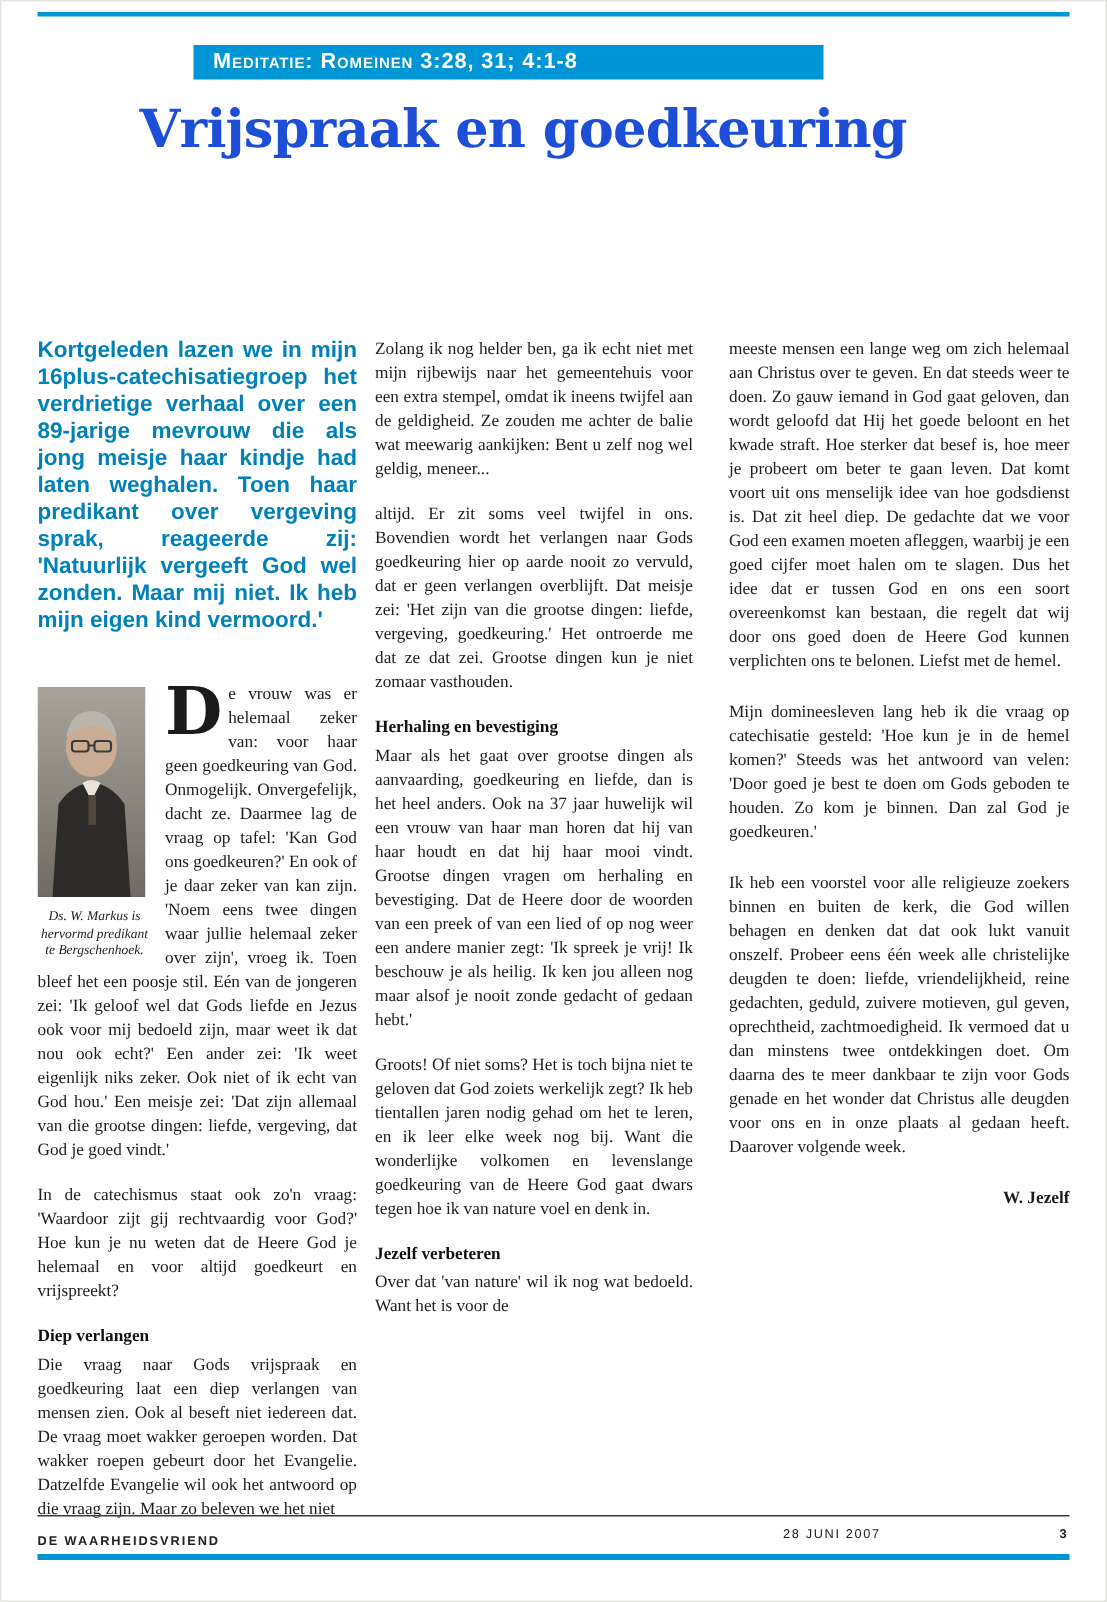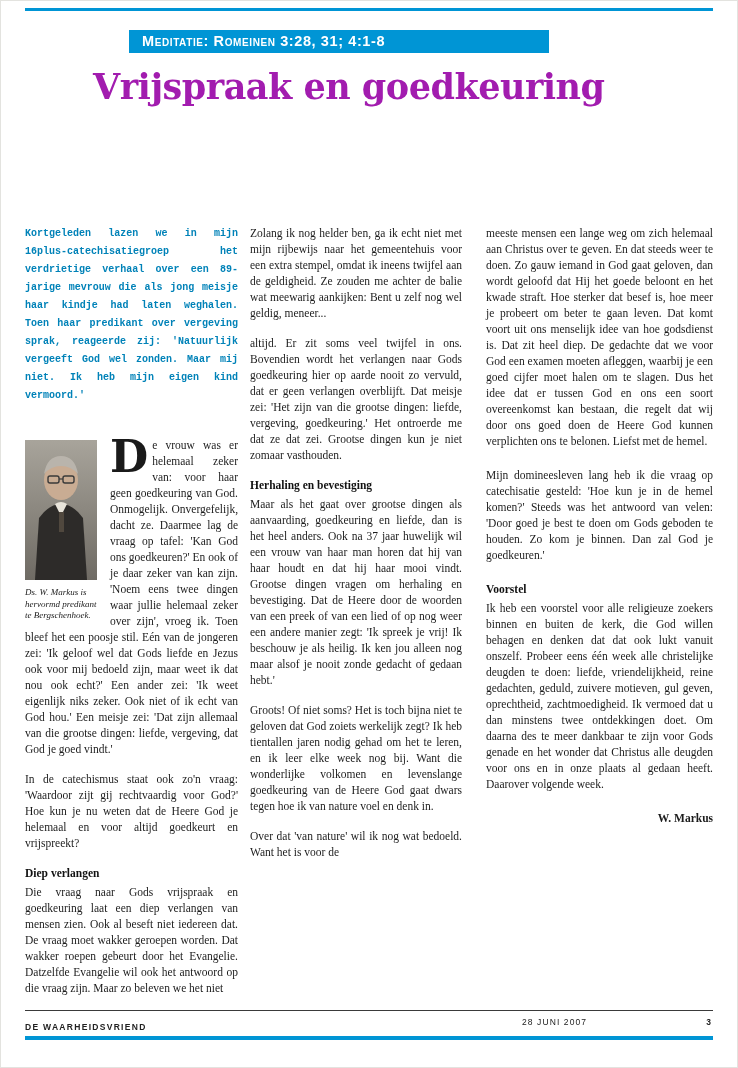--- a/index.html
+++ b/index.html
@@ -11,41 +11,41 @@
   .accent-rule{position:absolute;left:25px;top:8px;width:688px;height:3px;}
   .kicker-badge{
     position:absolute;left:95px;top:30px;width:420px;height:23px;
     color:#ffffff;font-family:"Liberation Sans",sans-serif;
     font-variant:small-caps;font-weight:700;font-size:14.5px;line-height:23px;
     letter-spacing:.6px;padding-left:13px;box-sizing:border-box;margin-left:34px;
   }
   .page-title{
     position:absolute;left:93px;top:66px;width:600px;
     font-family:"DejaVu Serif",serif;font-weight:700;font-size:35px;
-    letter-spacing:-.5px;color:#a21caf;
+    letter-spacing:-.5px;color:#1d4ed8;
   }
   .page-subtitle{
     position:absolute;left:95px;top:126px;width:530px;
     font-family:"DejaVu Serif",serif;font-style:italic;font-size:18px;
     line-height:27px;
   }
   .col{position:absolute;top:225px;font-size:11.5px;line-height:16px;text-align:justify;hyphens:auto;-webkit-hyphens:auto;}
   .col-a{left:25px;width:213px;}
   .col-b{left:250px;width:212px;}
   .col-c{left:486px;width:227px;}
   .lead{
-    font-family:Liberation Mono, monospace;font-weight:700;
-    font-size:10px;line-height:18px;text-align:justify;
+    font-family:Liberation Sans, sans-serif;font-weight:700;
+    font-size:15px;line-height:18px;text-align:justify;
   }
   .body-start{margin-top:32px;}
   .photo-float{float:left;width:76px;margin:3px 9px 2px 0;}
   .photo-float svg{display:block;width:72px;height:140px;}
   .photo-caption{
     margin-top:7px;width:76px;font-style:italic;font-size:9px;line-height:11.5px;
-    color:#222;text-align:left;hyphens:none;
+    color:#222;text-align:center;hyphens:none;
   }
   .col p{margin:0 0 14px 0;}
   .col-c p{margin:0 0 18px 0;}
   .dropcap{
     float:left;font-family:"DejaVu Serif",serif;font-weight:700;
     font-size:44px;line-height:38px;padding:1px 4px 0 0;color:#1a1a1a;
   }
   .subhead{
     margin:2px 0 3px 0;font-weight:700;font-size:11.5px;line-height:16px;
     text-align:left;color:#111;
@@ -105,29 +105,29 @@
       <p>Die vraag naar Gods vrijspraak en goedkeuring laat een diep verlangen van mensen zien. Ook al beseft niet iedereen dat. De vraag moet wakker geroepen worden. Dat wakker roepen gebeurt door het Evangelie. Datzelfde Evangelie wil ook het antwoord op die vraag zijn. Maar zo beleven we het niet</p>
     </div>
   </div>
 
   <div class="col col-b">
     <p>Zolang ik nog helder ben, ga ik echt niet met mijn rijbewijs naar het gemeentehuis voor een extra stempel, omdat ik ineens twijfel aan de geldigheid. Ze zouden me achter de balie wat meewarig aankijken: Bent u zelf nog wel geldig, meneer...</p>
     <p>altijd. Er zit soms veel twijfel in ons. Bovendien wordt het verlangen naar Gods goedkeuring hier op aarde nooit zo vervuld, dat er geen verlangen overblijft. Dat meisje zei: 'Het zijn van die grootse dingen: liefde, vergeving, goedkeuring.' Het ontroerde me dat ze dat zei. Grootse dingen kun je niet zomaar vasthouden.</p>
     <div class="subhead">Herhaling en bevestiging</div>
     <p>Maar als het gaat over grootse dingen als aanvaarding, goedkeuring en liefde, dan is het heel anders. Ook na 37 jaar huwelijk wil een vrouw van haar man horen dat hij van haar houdt en dat hij haar mooi vindt. Grootse dingen vragen om herhaling en bevestiging. Dat de Heere door de woorden van een preek of van een lied of op nog weer een andere manier zegt: 'Ik spreek je vrij! Ik beschouw je als heilig. Ik ken jou alleen nog maar alsof je nooit zonde gedacht of gedaan hebt.'</p>
     <p>Groots! Of niet soms? Het is toch bijna niet te geloven dat God zoiets werkelijk zegt? Ik heb tientallen jaren nodig gehad om het te leren, en ik leer elke week nog bij. Want die wonderlijke volkomen en levenslange goedkeuring van de Heere God gaat dwars tegen hoe ik van nature voel en denk in.</p>
+    <div class="subhead">Jezelf verbeteren</div>
     <p>Over dat 'van nature' wil ik nog wat bedoeld. Want het is voor de</p>
   </div>
 
   <div class="col col-c">
     <p>meeste mensen een lange weg om zich helemaal aan Christus over te geven. En dat steeds weer te doen. Zo gauw iemand in God gaat geloven, dan wordt geloofd dat Hij het goede beloont en het kwade straft. Hoe sterker dat besef is, hoe meer je probeert om beter te gaan leven. Dat komt voort uit ons menselijk idee van hoe godsdienst is. Dat zit heel diep. De gedachte dat we voor God een examen moeten afleggen, waarbij je een goed cijfer moet halen om te slagen. Dus het idee dat er tussen God en ons een soort overeenkomst kan bestaan, die regelt dat wij door ons goed doen de Heere God kunnen verplichten ons te belonen. Liefst met de hemel.</p>
     <p>Mijn domineesleven lang heb ik die vraag op catechisatie gesteld: 'Hoe kun je in de hemel komen?' Steeds was het antwoord van velen: 'Door goed je best te doen om Gods geboden te houden. Zo kom je binnen. Dan zal God je goedkeuren.'</p>
-    <div class="subhead">Voorstel</div>
     <p>Ik heb een voorstel voor alle religieuze zoekers binnen en buiten de kerk, die God willen behagen en denken dat dat ook lukt vanuit onszelf. Probeer eens één week alle christelijke deugden te doen: liefde, vriendelijkheid, reine gedachten, geduld, zuivere motieven, gul geven, oprechtheid, zachtmoedigheid. Ik vermoed dat u dan minstens twee ontdekkingen doet. Om daarna des te meer dankbaar te zijn voor Gods genade en het wonder dat Christus alle deugden voor ons en in onze plaats al gedaan heeft. Daarover volgende week.</p>
-    <div class="signature">W. Markus</div>
+    <div class="signature">W. Jezelf</div>
   </div>
 
   <div class="footer-rule"></div>
   <div class="footer-row">
     <span class="footer-magazine">DE WAARHEIDSVRIEND</span>
     <span class="footer-date">28 JUNI 2007</span>
     <span class="footer-page">3</span>
   </div>
   <div class="bottom-bar" style="background: rgb(0, 149, 213);"></div>
 

